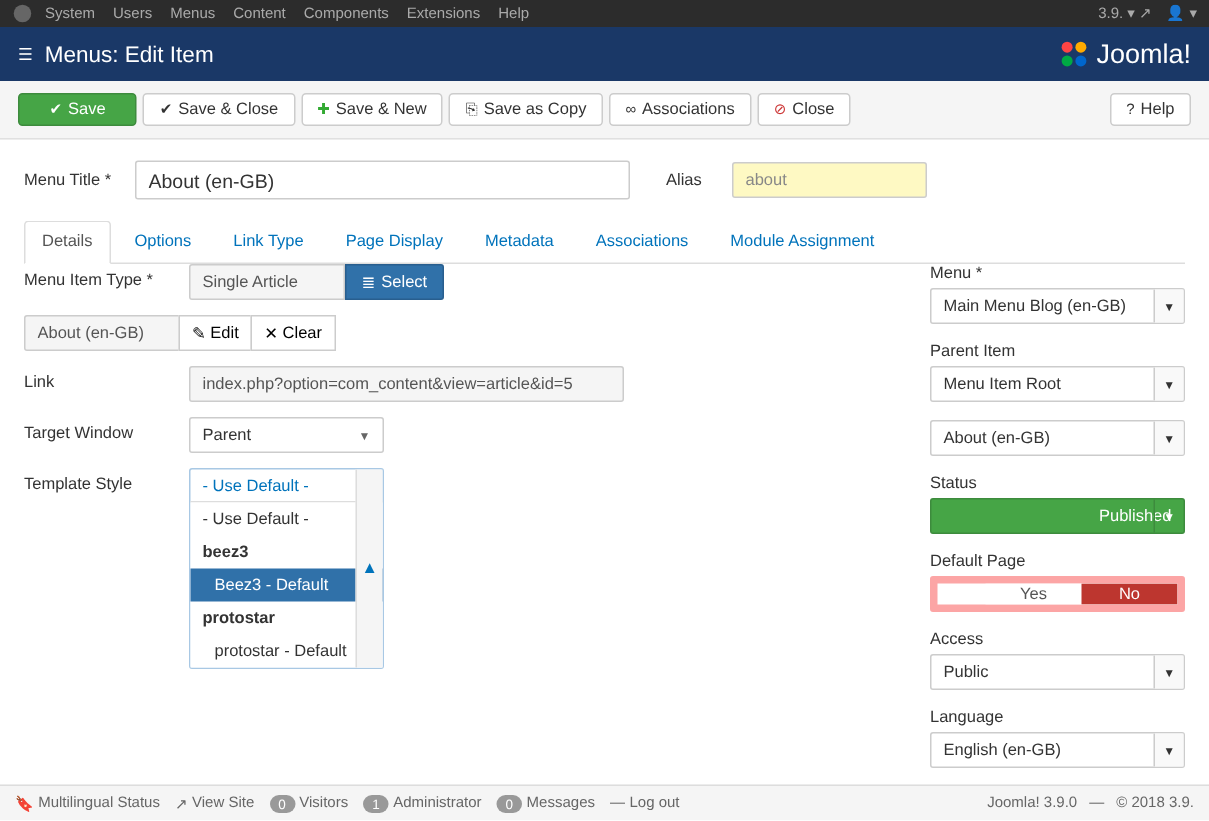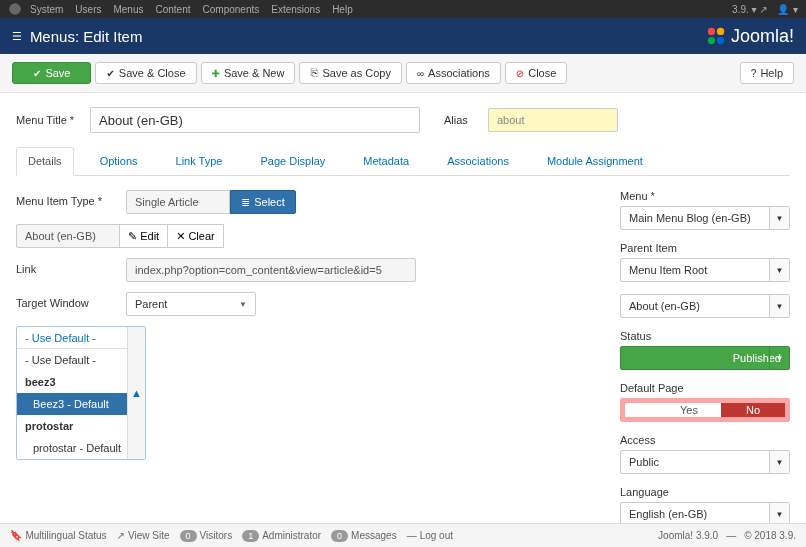--- a/index.html
+++ b/index.html
@@ -27,21 +27,21 @@
 
 
 .content { padding: 14px 16px; }
 .row-title { display: flex; gap: 14px; align-items: center; margin-bottom: 14px; }
 .lbl { width: 60px; font-size: 11px; color: #333; }
 .lbl-alias { width: 30px; margin-left: 10px; }
 .input-lg { border: 1px solid #ccc; background: #fff; height: 26px; padding: 0 8px; font-size: 13px; color: #333; border-radius: 2px; width: 330px; }
 .input-sm { border: 1px solid #ccc; background: #fef9c3; height: 24px; padding: 0 8px; font-size: 11px; color: #888; border-radius: 2px; width: 130px; }
 
 
-.tabs { border-bottom: 1px solid #ddd; display: flex; gap: 14px; margin-bottom: 14px; }
+.tabs { border-bottom: 1px solid #ddd; display: flex; gap: 4px; }
 .tab { padding: 7px 11px; font-size: 11px; color: #0073bb; cursor: pointer; border: 1px solid transparent; }
 .tab.active { color: #555; border: 1px solid #ddd; border-bottom: 1px solid #fff; border-radius: 3px 3px 0 0; background: #fff; margin-bottom: -1px; }
 
 
 .cols { display: flex; gap: 20px; }
 .col-l { flex: 1; }
 .col-r { width: 170px; }
 
 
 .frow { display: flex; align-items: flex-start; margin-bottom: 10px; }
@@ -199,20 +199,21 @@
       <div class="frow">
         <div class="flabel">Target Window</div>
         <div class="fctrl">
             <div class="select">
               <span>Parent</span>
               <span class="caret">▼</span>
             </div>
           </div>
       </div>
       <div class="frow">
+        <div class="flabel">Template Style</div>
         <div class="fctrl">
           <div class="dd">
             <div class="dd-top">
                 <span>- Use Default -</span>
                 <span class="dd-caret">▲</span>
               </div>
             <div class="dd-list">
               <div class="dd-item">- Use Default -</div>
               <div class="dd-group">beez3</div>
               <div class="dd-item sub sel">Beez3 - Default</div>

